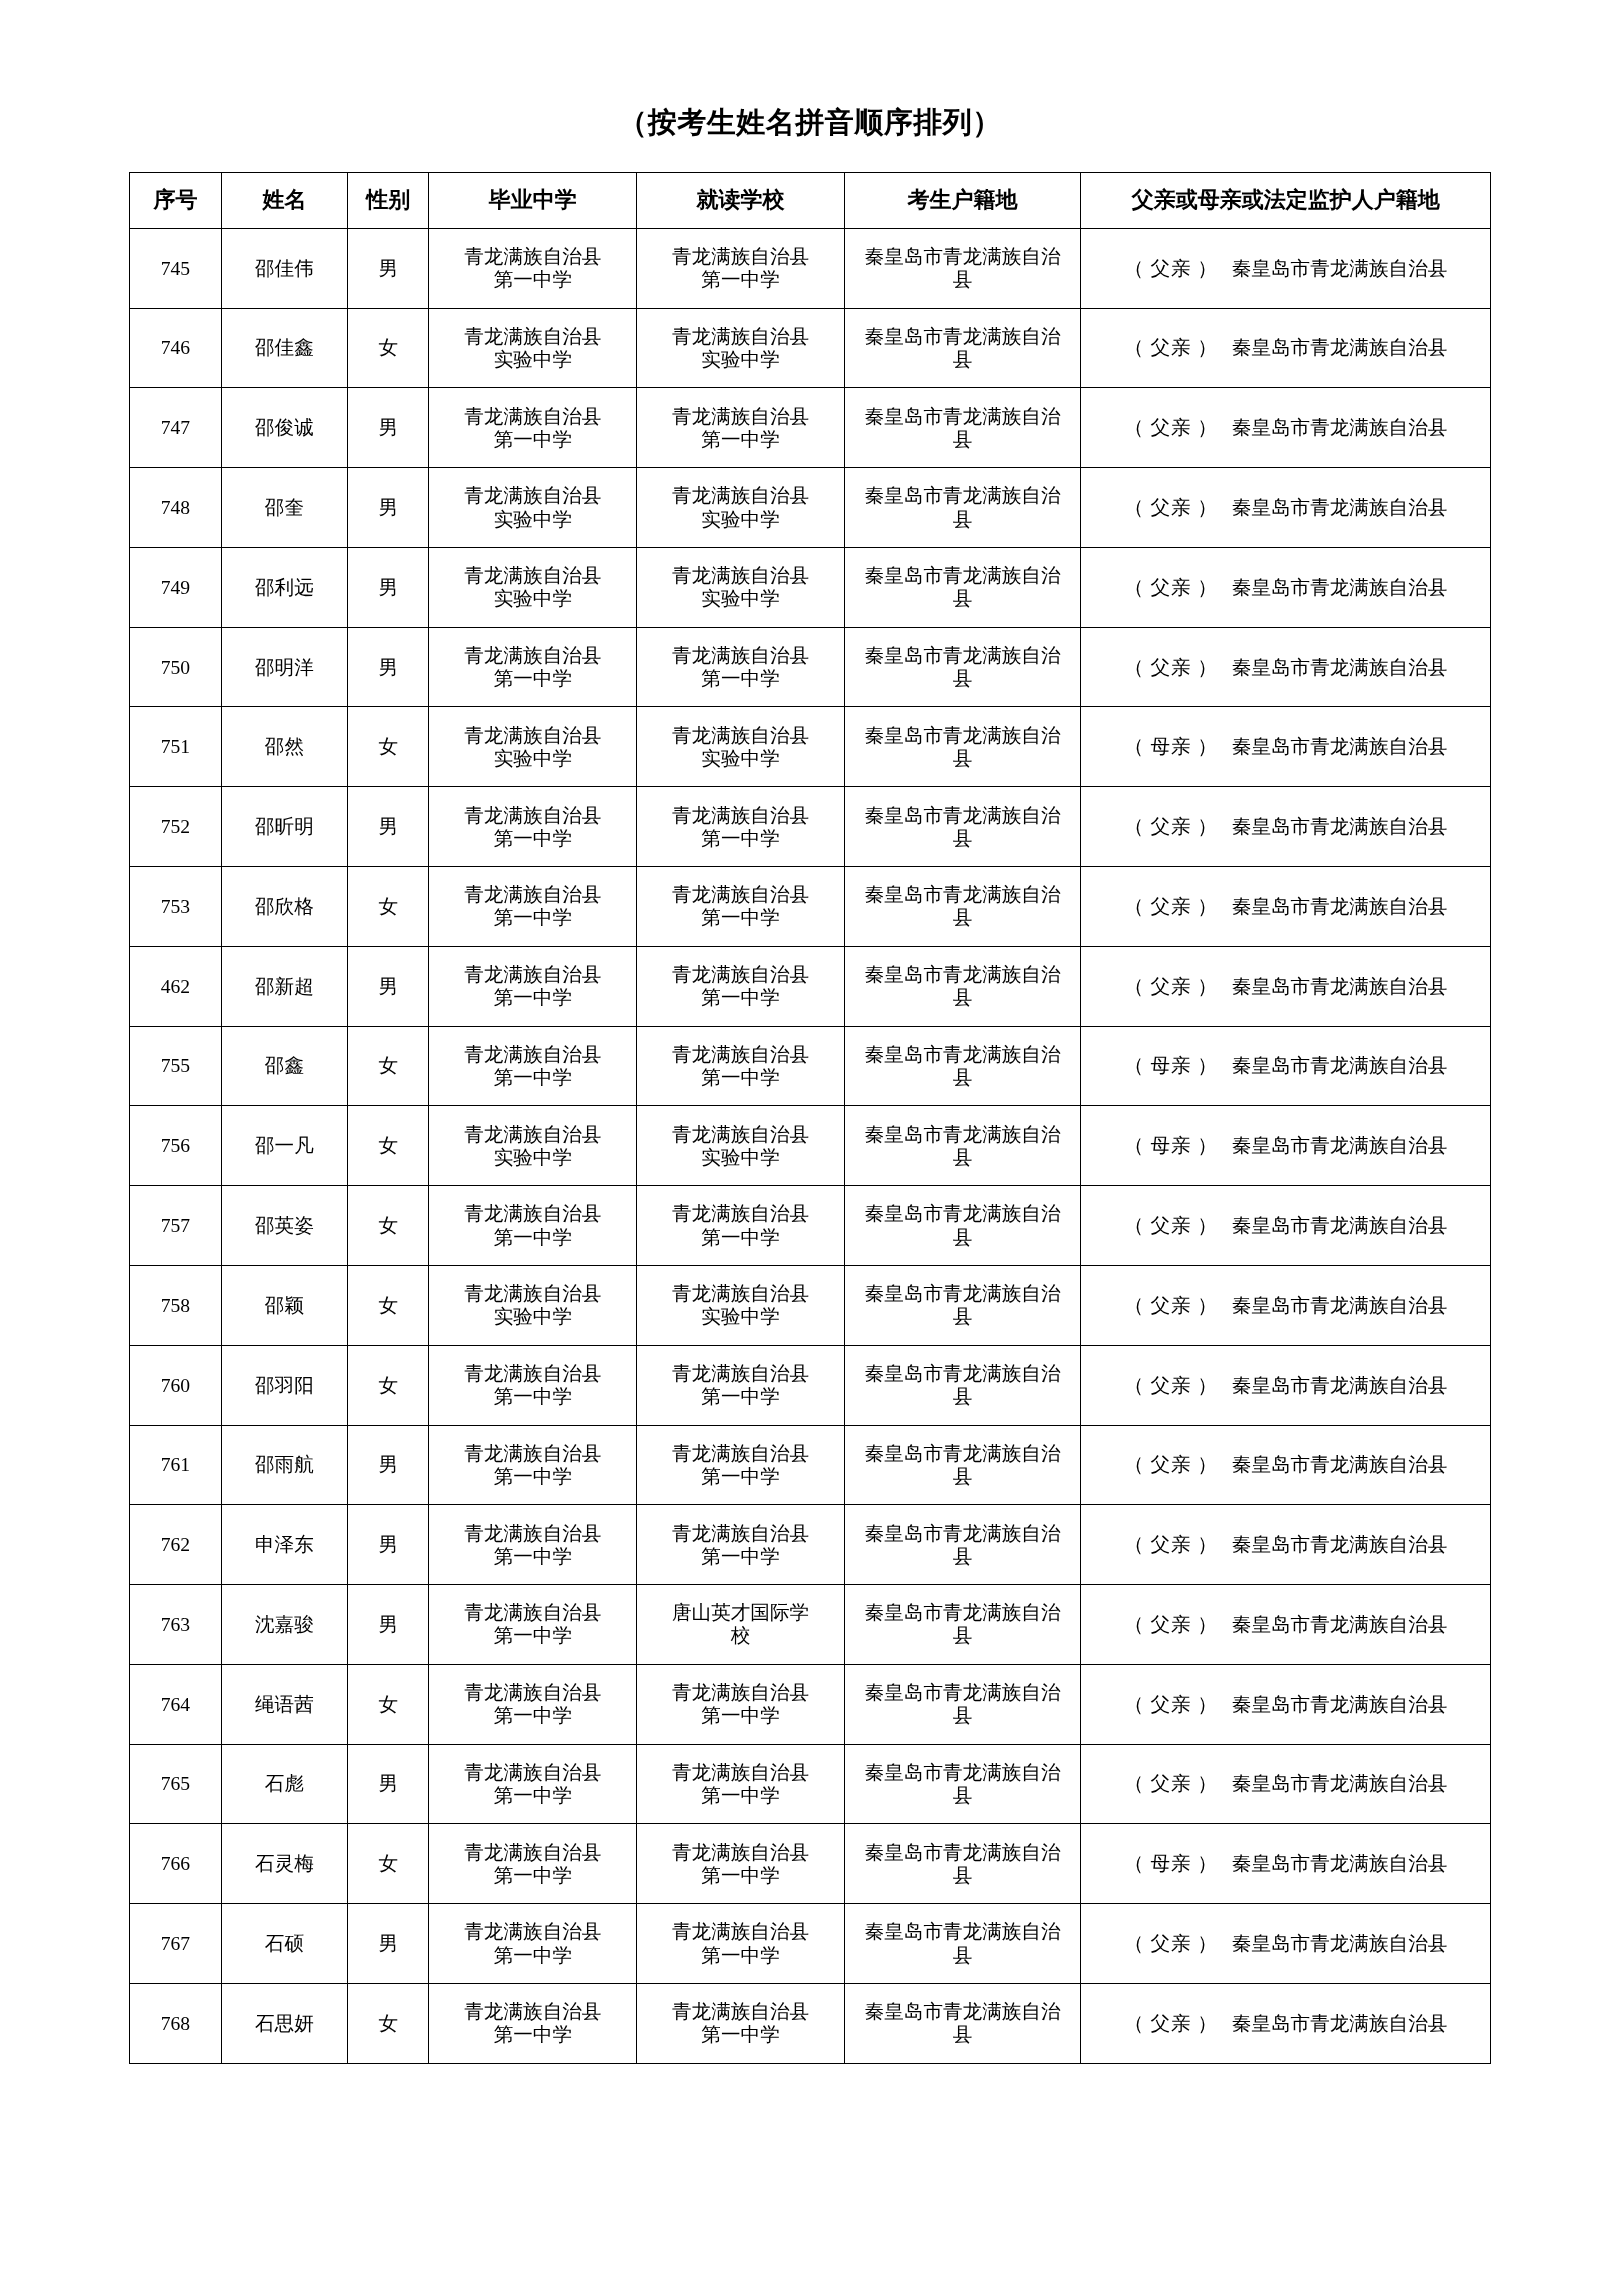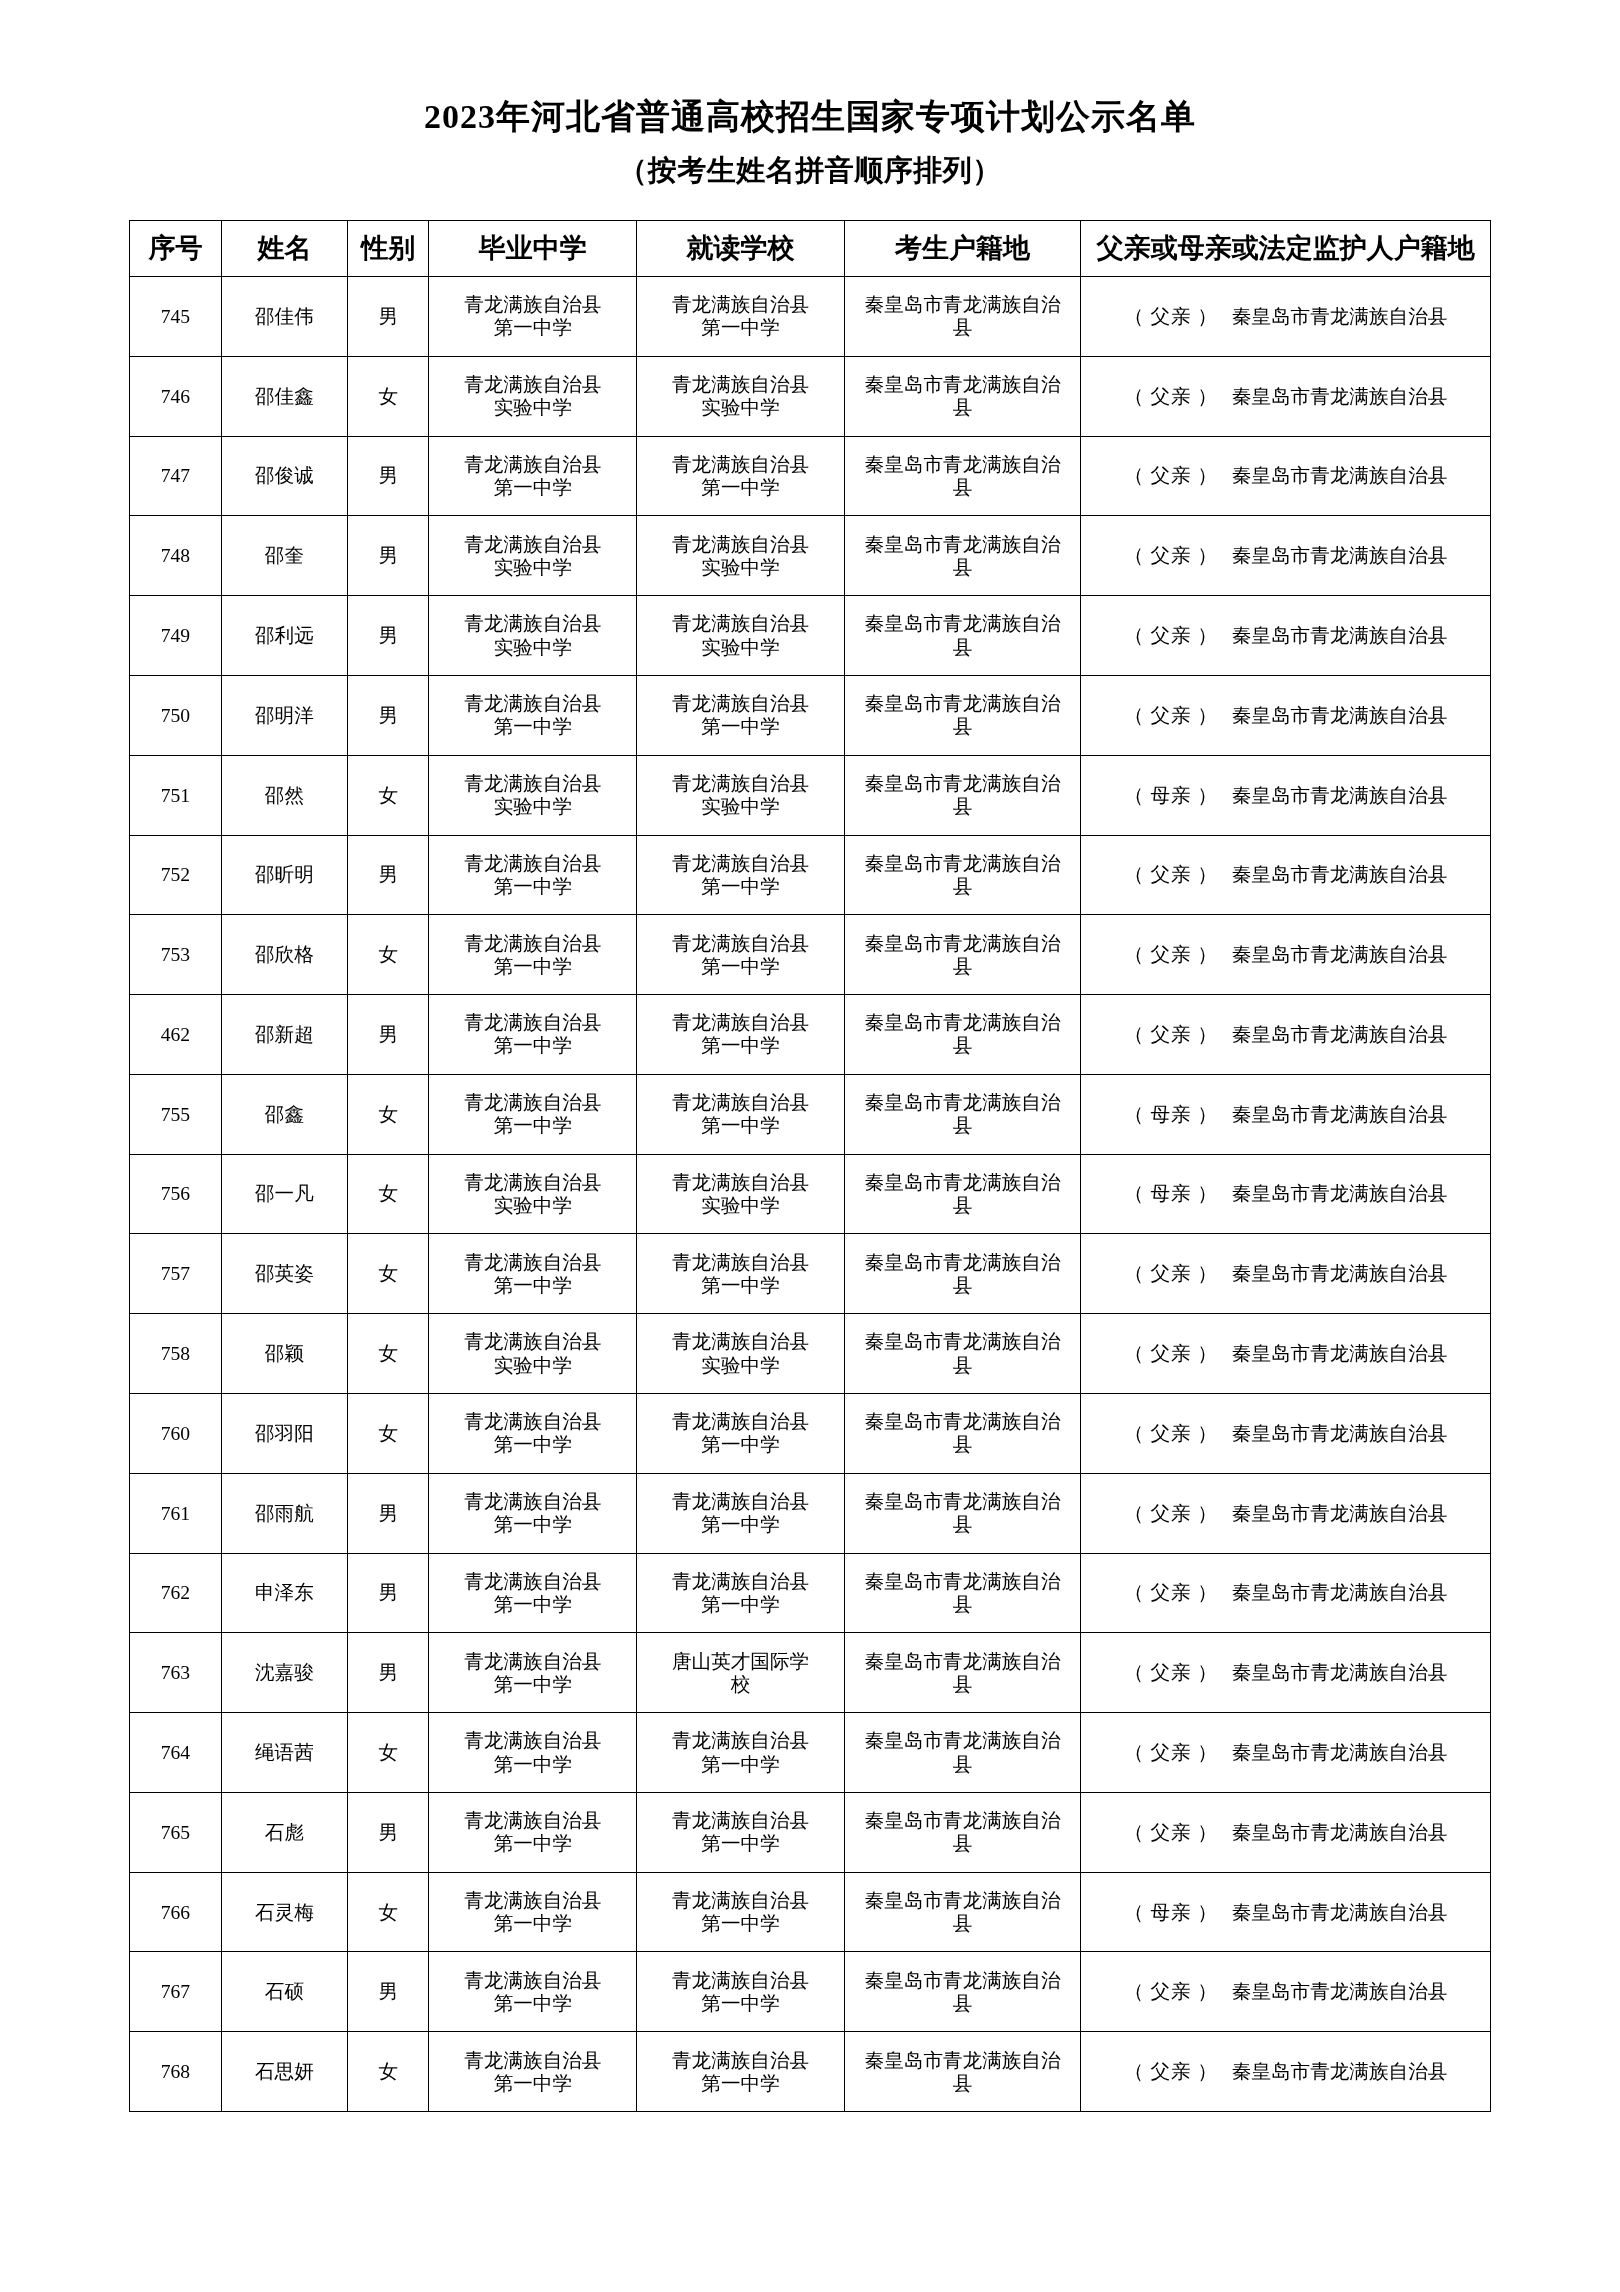--- a/index.html
+++ b/index.html
@@ -50,21 +50,21 @@
   table.roster td {
     border: 1.5px solid #000000;
     text-align: center;
     vertical-align: middle;
     font-size: 19.6px;
     line-height: 1.18;
     padding: 3.9px 2.9px;
   }
   table.roster th {
     font-weight: bold;
-    font-size: 27px;
+    font-size: 22px;
     height: 43px;
     padding: 5.9px 2.9px;
   }
   table.roster td {
     height: 71px;
   }
   .col-no      { width: 80px; }
   .col-name    { width: 110px; }
   .col-gender  { width: 71px; }
   .col-gradsch { width: 181px; }
@@ -85,21 +85,20 @@
   .guard-gap {
     display: inline-block;
     width: 13.7px;
   }
 </style>
 </head>
 <body>
 
 <div class="page">
 
-  <div class="doc-title">2023年河北省普通高校招生国家专项计划公示名单</div>
   <div class="doc-note">（按考生姓名拼音顺序排列）</div>
 
   <table class="roster">
     <colgroup>
       <col class="col-no">
       <col class="col-name">
       <col class="col-gender">
       <col class="col-gradsch">
       <col class="col-attsch">
       <col class="col-resid">

